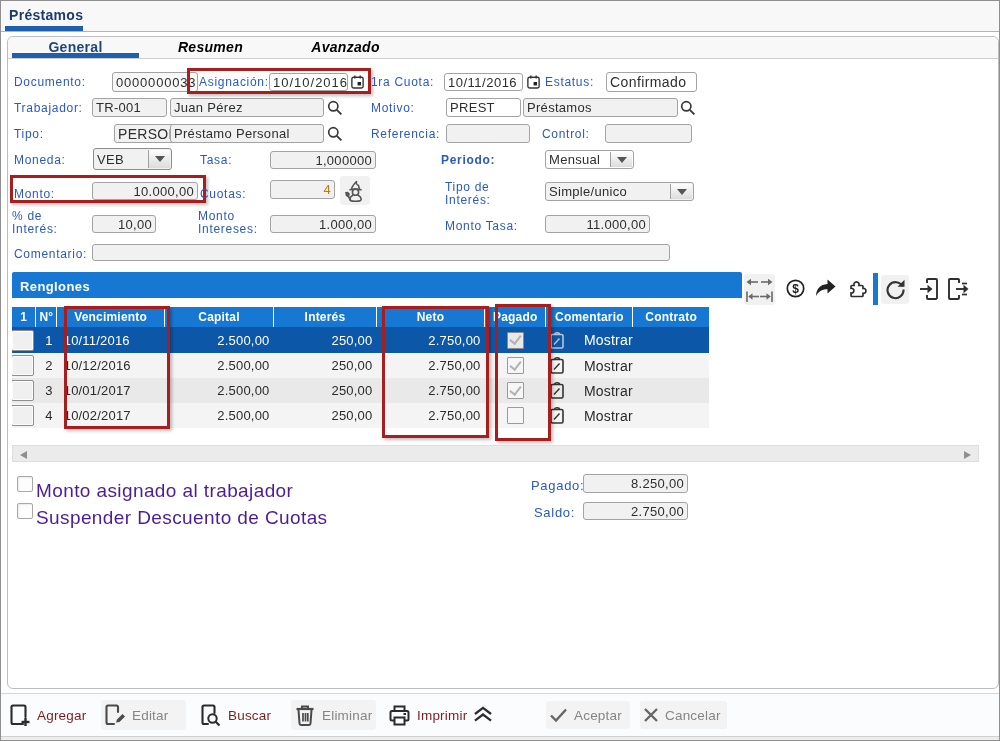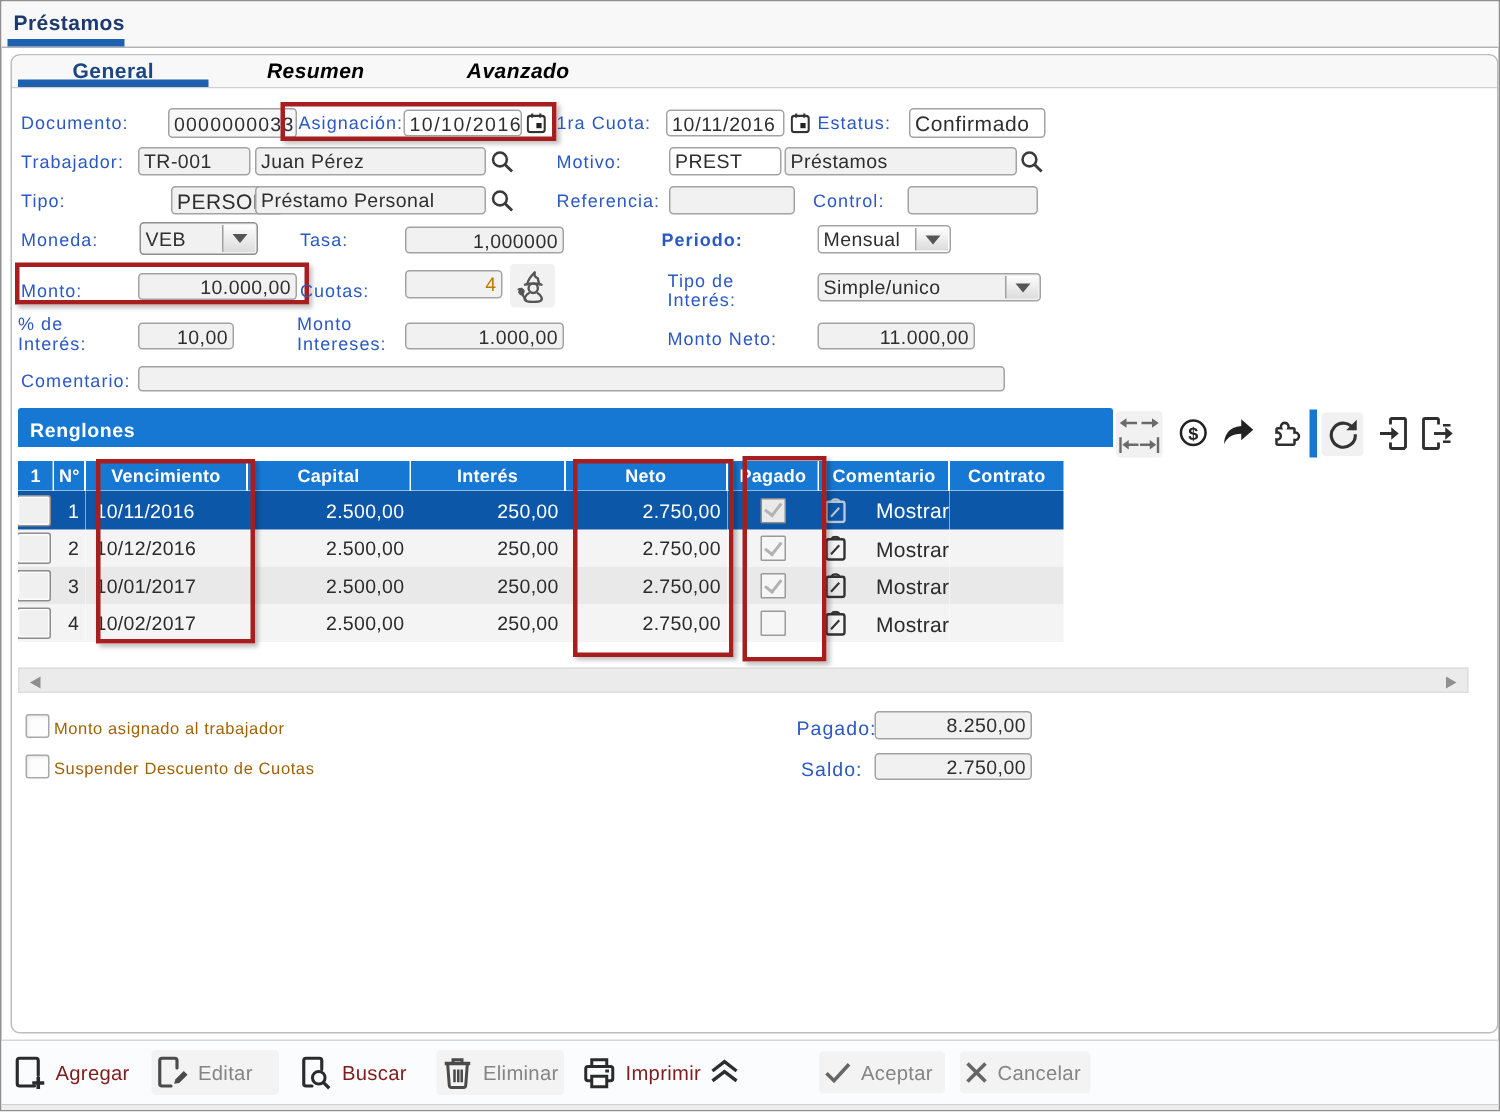--- a/index.html
+++ b/index.html
@@ -36,21 +36,21 @@
 #grid tr.sel{height:26px;}
 #grid tr.sel td{background:#0d57a8;color:#fff;}
 #grid tr.e td{background:#f4f4f4;}
 #grid tr.o td{background:#e9e9e9;}
 .selcell{width:23px;height:21px;margin-left:-1px;background:#f0f0f0;border:1px solid #8e8e8e;border-radius:2px;box-sizing:border-box;box-shadow:inset 0 0 0 1px #fcfcfc;}
 .pcb{width:17px;height:17px;margin:0 auto;background:#f6f6f6;border:1px solid #9a9a9a;border-radius:1px;box-sizing:border-box;position:relative;}
 .pcb.c:after{content:"";position:absolute;left:4.5px;top:0.5px;width:5px;height:9px;border-right:2px solid #b2b2b2;border-bottom:2px solid #b2b2b2;transform:rotate(38deg);}
 tr.sel .pcb{background:#e9e9e9;border-color:#8a8a8a;}
 .num{text-align:right;padding-right:4px !important;}
 .cbx{position:absolute;width:16px;height:16px;background:#fdfdfd;border:1px solid #a8a8a8;border-radius:2px;box-sizing:border-box;box-shadow:inset 1px 1px 2px rgba(0,0,0,0.08);}
-.cblb{position:absolute;font-size:11px;color:#a16207;letter-spacing:.4px;}
+.cblb{position:absolute;font-size:19px;color:#4c1d95;letter-spacing:.4px;}
 #sbar{position:absolute;left:12px;top:445px;width:967px;height:17px;background:#ebebeb;border:1px solid #dedede;box-sizing:border-box;}
 .sal{position:absolute;left:7px;top:4.5px;width:0;height:0;border-top:4.5px solid transparent;border-bottom:4.5px solid transparent;border-right:7px solid #8f8f8f;}
 .sar{position:absolute;right:7px;top:4.5px;width:0;height:0;border-top:4.5px solid transparent;border-bottom:4.5px solid transparent;border-left:7px solid #8f8f8f;}
 #tbline{position:absolute;left:1px;top:693px;width:998px;height:1px;background:#d6d6d6;}
 #tbar{position:absolute;left:1px;top:694px;width:998px;height:43px;background:#fbfcfd;}
 #btline{position:absolute;left:1px;top:736px;width:998px;height:1px;background:#cfcfcf;}
 .tbtn{position:absolute;top:6px;height:30px;display:flex;align-items:center;border-radius:3px;font-size:13.5px;letter-spacing:.2px;}
 .tbtn.bg{background:#f3f3f3;}
 .tbtn svg{margin:0 6px 0 3px;}
 .tblue{color:#7f1d1d;}
@@ -151,21 +151,21 @@
   <div class="lb" style="left:445px;top:180px;">Tipo de</div>
   <div class="lb" style="left:445px;top:193px;">Interés:</div>
   <div class="fld" style="left:545px;top:182px;width:149px;height:19px;">Simple/unico<div class="ddbtn"></div></div>
 
   <div class="lb" style="left:12px;top:209px;">% de</div>
   <div class="lb" style="left:12px;top:222px;">Interés:</div>
   <div class="fld r" style="left:92px;top:215px;width:64px;height:18px;">10,00</div>
   <div class="lb" style="left:198px;top:209px;">Monto</div>
   <div class="lb" style="left:198px;top:222px;">Intereses:</div>
   <div class="fld r" style="left:270px;top:215px;width:106px;height:18px;">1.000,00</div>
-  <div class="lb" style="left:445px;top:219px;">Monto Neto:</div>
+  <div class="lb" style="left:445px;top:219px;">Monto Tasa:</div>
   <div class="fld r" style="left:545px;top:215px;width:105px;height:18px;">11.000,00</div>
 
   <div class="lb" style="left:14px;top:247px;">Comentario:</div>
   <div class="fld" style="left:92px;top:244px;width:578px;height:17px;"></div>
 </div>
 <div id="rbar">
     <span>Renglones</span>
   </div>
 <div id="icons">
   <div class="icbox" style="left:744px;top:274px;width:31px;height:31px;">

